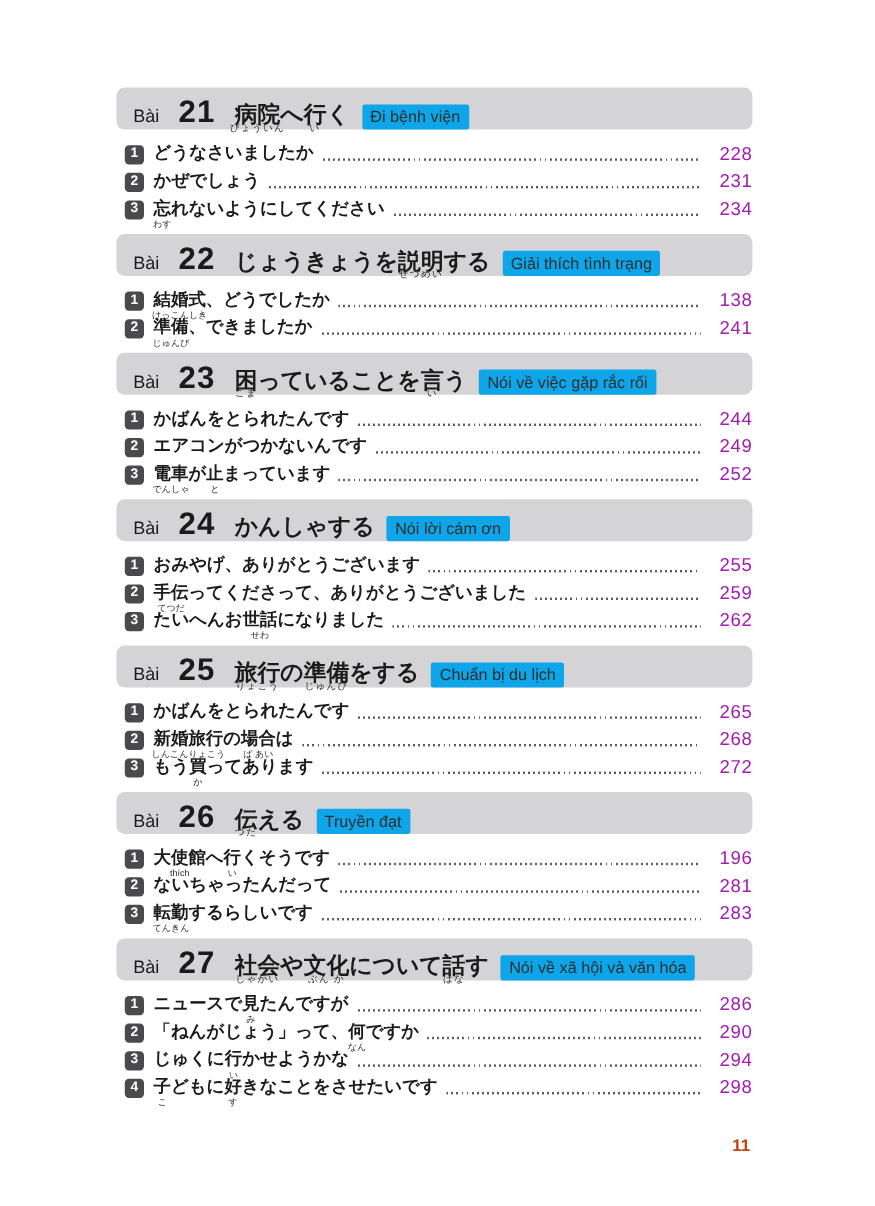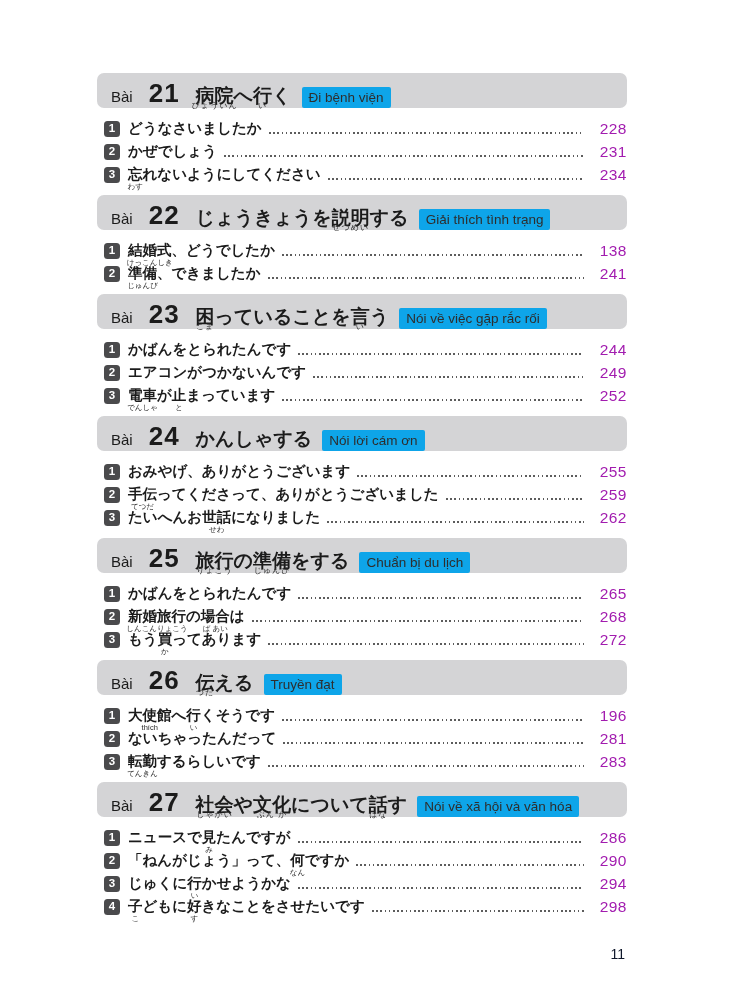--- a/index.html
+++ b/index.html
@@ -51,21 +51,21 @@
   .leader{
     flex:1;height:2px;margin:9px 7px 0 7px;align-self:center;
     background-image:repeating-linear-gradient(to right,#5c5c5c 0 1.6px,transparent 1.6px 4.2px);
   }
   .pg{
     flex:none;width:36px;text-align:right;
     font-size:15.5px;font-weight:normal;letter-spacing:.5px;color:#a21caf;
   }
   .pageno{
     position:absolute;top:946px;right:104px;
-    font-size:14px;color:#0f172a;
+    font-size:14px;color:#c2410c;font-weight:bold;
   }
 </style>
 </head>
 <body>
 
 <div class="page">
   <div class="content" id="sections">
       <section class="section">
         <div class="bar">
           <span class="bai">Bài</span>

